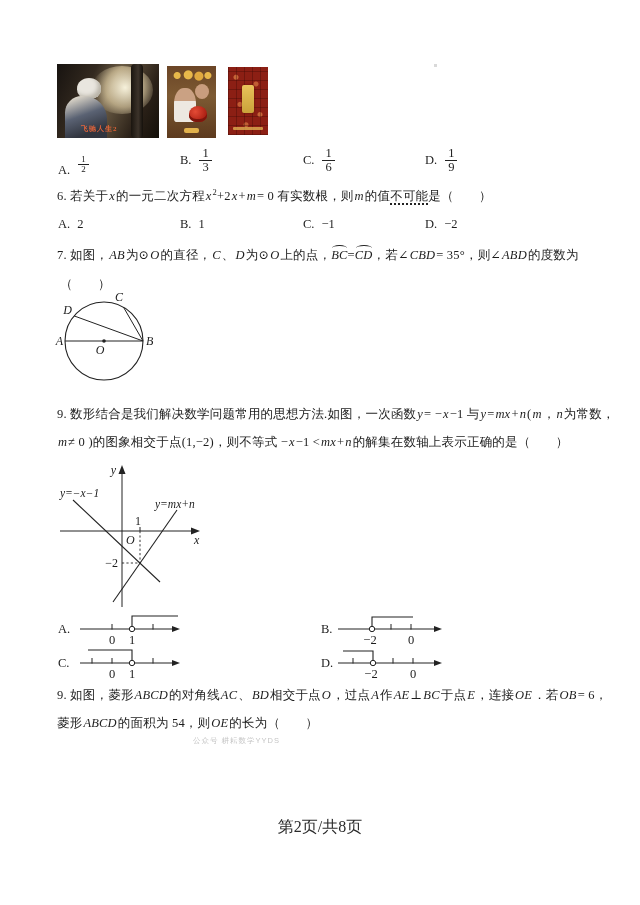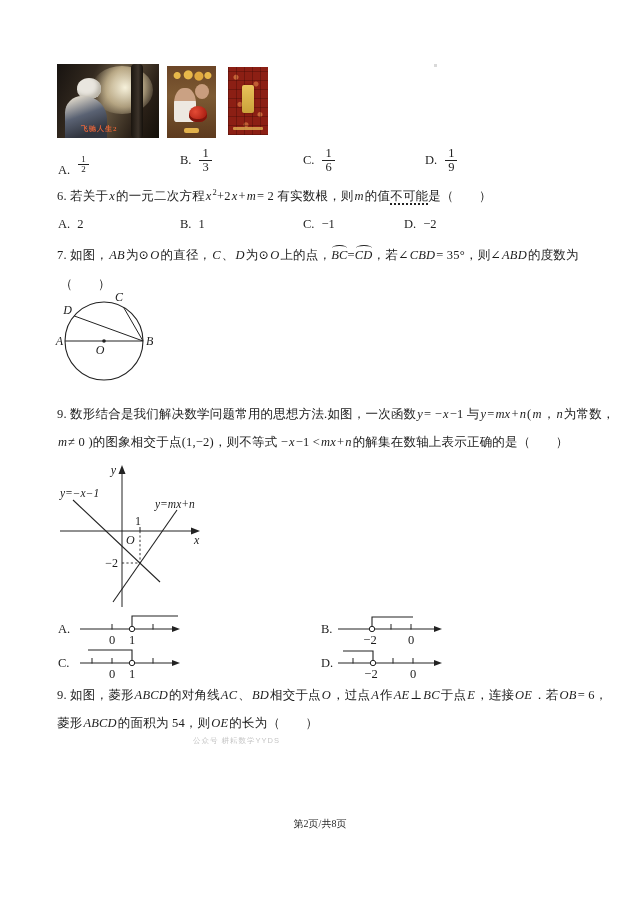--- a/index.html
+++ b/index.html
@@ -18,21 +18,21 @@
   .opt .val{margin-left:7px;}
   .frac{display:inline-block;text-align:center;vertical-align:middle;margin-left:8px;line-height:1.05;}
   .frac .n{display:block;border-bottom:1px solid #222;padding:0 3px;}
   .frac .d{display:block;}
   .frac.big{font-size:12.5px;}
   .frac.small{font-size:9px;vertical-align:2px;}
   svg text{font-family:"Liberation Serif","DejaVu Serif",serif;font-size:12px;fill:#1c1c1c;}
   svg text.it{font-style:italic;}
   svg text.sm{font-size:12.5px;}
   .poster{position:absolute;overflow:hidden;}
-  .footer{position:absolute;left:0;width:640px;text-align:center;font-size:10px;color:#2a2a2a;}
+  .footer{position:absolute;left:0;width:640px;text-align:center;font-size:16px;color:#2a2a2a;}
   .wm-bottom{position:absolute;display:flex;align-items:center;gap:7px;color:#a9a9a9;
              font-family:"Liberation Sans","DejaVu Sans",sans-serif;font-size:17px;}
   .wm-inline{position:absolute;font-size:7.5px;color:#8a8a8a;opacity:.5;letter-spacing:1px;
              font-family:"Liberation Sans",sans-serif;}
   .stray{position:absolute;width:3px;height:3px;background:#d9d9d9;}
 </style>
 </head>
 <body>
 
 <div id="page">
@@ -88,27 +88,27 @@
       <span>B.</span><span class="frac big"><span class="n">1</span><span class="d">3</span></span>
     </span>
     <span class="opt" style="left:303px;top:0;">
       <span>C.</span><span class="frac big"><span class="n">1</span><span class="d">6</span></span>
     </span>
     <span class="opt" style="left:425px;top:0;">
       <span>D.</span><span class="frac big"><span class="n">1</span><span class="d">9</span></span>
     </span>
   </div>
 
-  <div class="line" style="left:57px;top:187px;"><span>6. 若关于</span><span class="i">x</span><span>的一元二次方程</span><span class="i">x</span><span class="sup">2</span><span>+2</span><span class="i">x</span><span>+</span><span class="i">m</span><span>= 2 有实数根，则</span><span class="i">m</span><span>的值</span><span class="em">不可能</span><span>是（　　）</span></div>
+  <div class="line" style="left:57px;top:187px;"><span>6. 若关于</span><span class="i">x</span><span>的一元二次方程</span><span class="i">x</span><span class="sup">2</span><span>+2</span><span class="i">x</span><span>+</span><span class="i">m</span><span>= 0 有实数根，则</span><span class="i">m</span><span>的值</span><span class="em">不可能</span><span>是（　　）</span></div>
 
   <div class="optrow" style="top:217px;text-decoration:underline;">
     <span class="opt" style="left:58px;"><span>A.</span><span class="val">2</span></span>
     <span class="opt" style="left:180px;"><span>B.</span><span class="val">1</span></span>
     <span class="opt" style="left:303px;"><span>C.</span><span class="val">−1</span></span>
-    <span class="opt" style="left:404px;"><span>D.</span><span class="val">−2</span></span>
+    <span class="opt" style="left:425px;"><span>D.</span><span class="val">−2</span></span>
   </div>
 
   <div class="line" style="left:57px;top:247px;"><span>7. 如图，</span><span class="i">AB</span><span>为⊙</span><span class="i">O</span><span>的直径，</span><span class="i">C</span><span>、</span><span class="i">D</span><span>为⊙</span><span class="i">O</span><span>上的点，</span><span class="arc">BC</span><span>=</span><span class="arc">CD</span><span>，若∠</span><span class="i">CBD</span><span>= 35°，则∠</span><span class="i">ABD</span><span>的度数为</span></div>
   <div class="line" style="left:60px;top:276px;">（　　）</div>
 
   <svg class="abs" style="left:55px;top:288px;" width="110" height="100" viewBox="0 0 110 100">
     <circle cx="49" cy="53" r="39" fill="none" stroke="#222" stroke-width="1.1"></circle>
     <line x1="10" y1="53" x2="88" y2="53" stroke="#222" stroke-width="1"></line>
     <line x1="19.1" y1="27.9" x2="88" y2="53" stroke="#222" stroke-width="1"></line>
     <line x1="68.5" y1="19.2" x2="88" y2="53" stroke="#222" stroke-width="1"></line>

